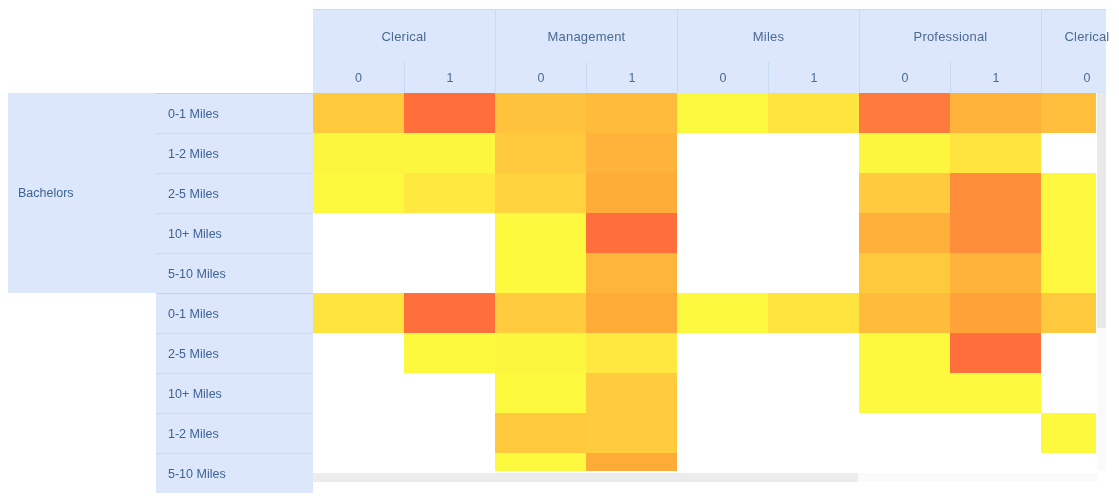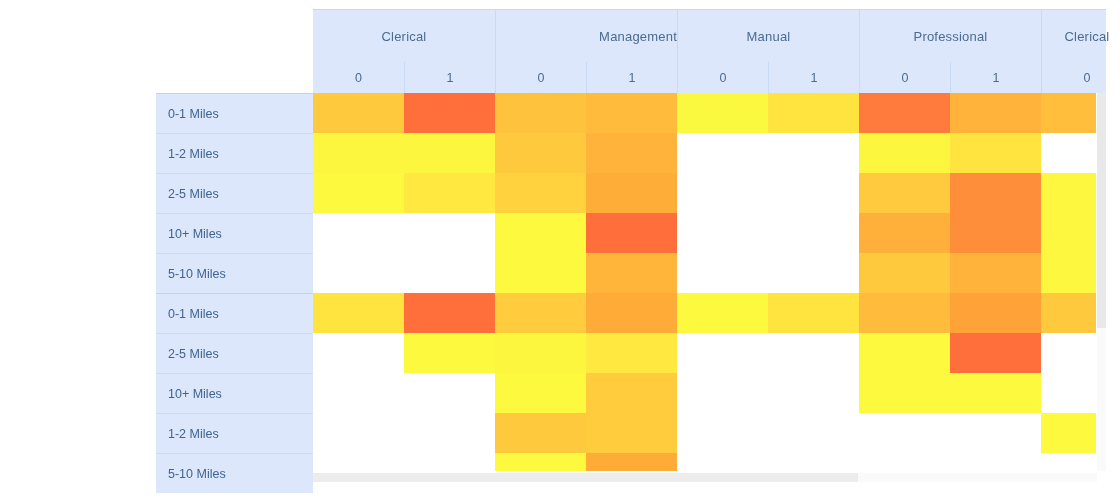--- a/index.html
+++ b/index.html
@@ -120,25 +120,25 @@
   <div class="grid">
 
     <div class="corner-blank"></div>
     <div class="topline"></div>
 
     <div class="col-head">
       <div class="grp-row">
           <div class="grp-cell first" style="left: 0px; width: 182px;">
             <span>Clerical</span>
           </div>
-          <div class="grp-cell" style="left: 182px; width: 182px; justify-content: flex-end;">
+          <div class="grp-cell" style="left: 182px; width: 182px;">
             <span>Management</span>
           </div>
           <div class="grp-cell" style="left: 364px; width: 182px;">
-            <span>Manual</span>
+            <span>Miles</span>
           </div>
           <div class="grp-cell" style="left: 546px; width: 182px; text-align: center;">
             <span>Professional</span>
           </div>
           <div class="grp-cell" style="left: 728px; width: 91px;">
             <span>Clerical</span>
           </div>
         </div>
       <div class="sub-row">
           <div class="sub-cell first" style="left: 0px; width: 91px;">
@@ -165,20 +165,23 @@
           <div class="sub-cell" style="left: 637px; width: 91px;">
             <span>1</span>
           </div>
           <div class="sub-cell" style="left: 728px; width: 91px;">
             <span>0</span>
           </div>
         </div>
     </div>
 
     <div class="row-head-wrap">
+        <div class="grp-label" style="top: 0px; height: 200px;">
+          <span>Bachelors</span>
+        </div>
         <div class="row-label nodiv" style="top: 0px;">
           <span>0-1 Miles</span>
         </div>
         <div class="row-label" style="top: 40px;">
           <span>1-2 Miles</span>
         </div>
         <div class="row-label" style="top: 80px;">
           <span>2-5 Miles</span>
         </div>
         <div class="row-label" style="top: 120px;">

